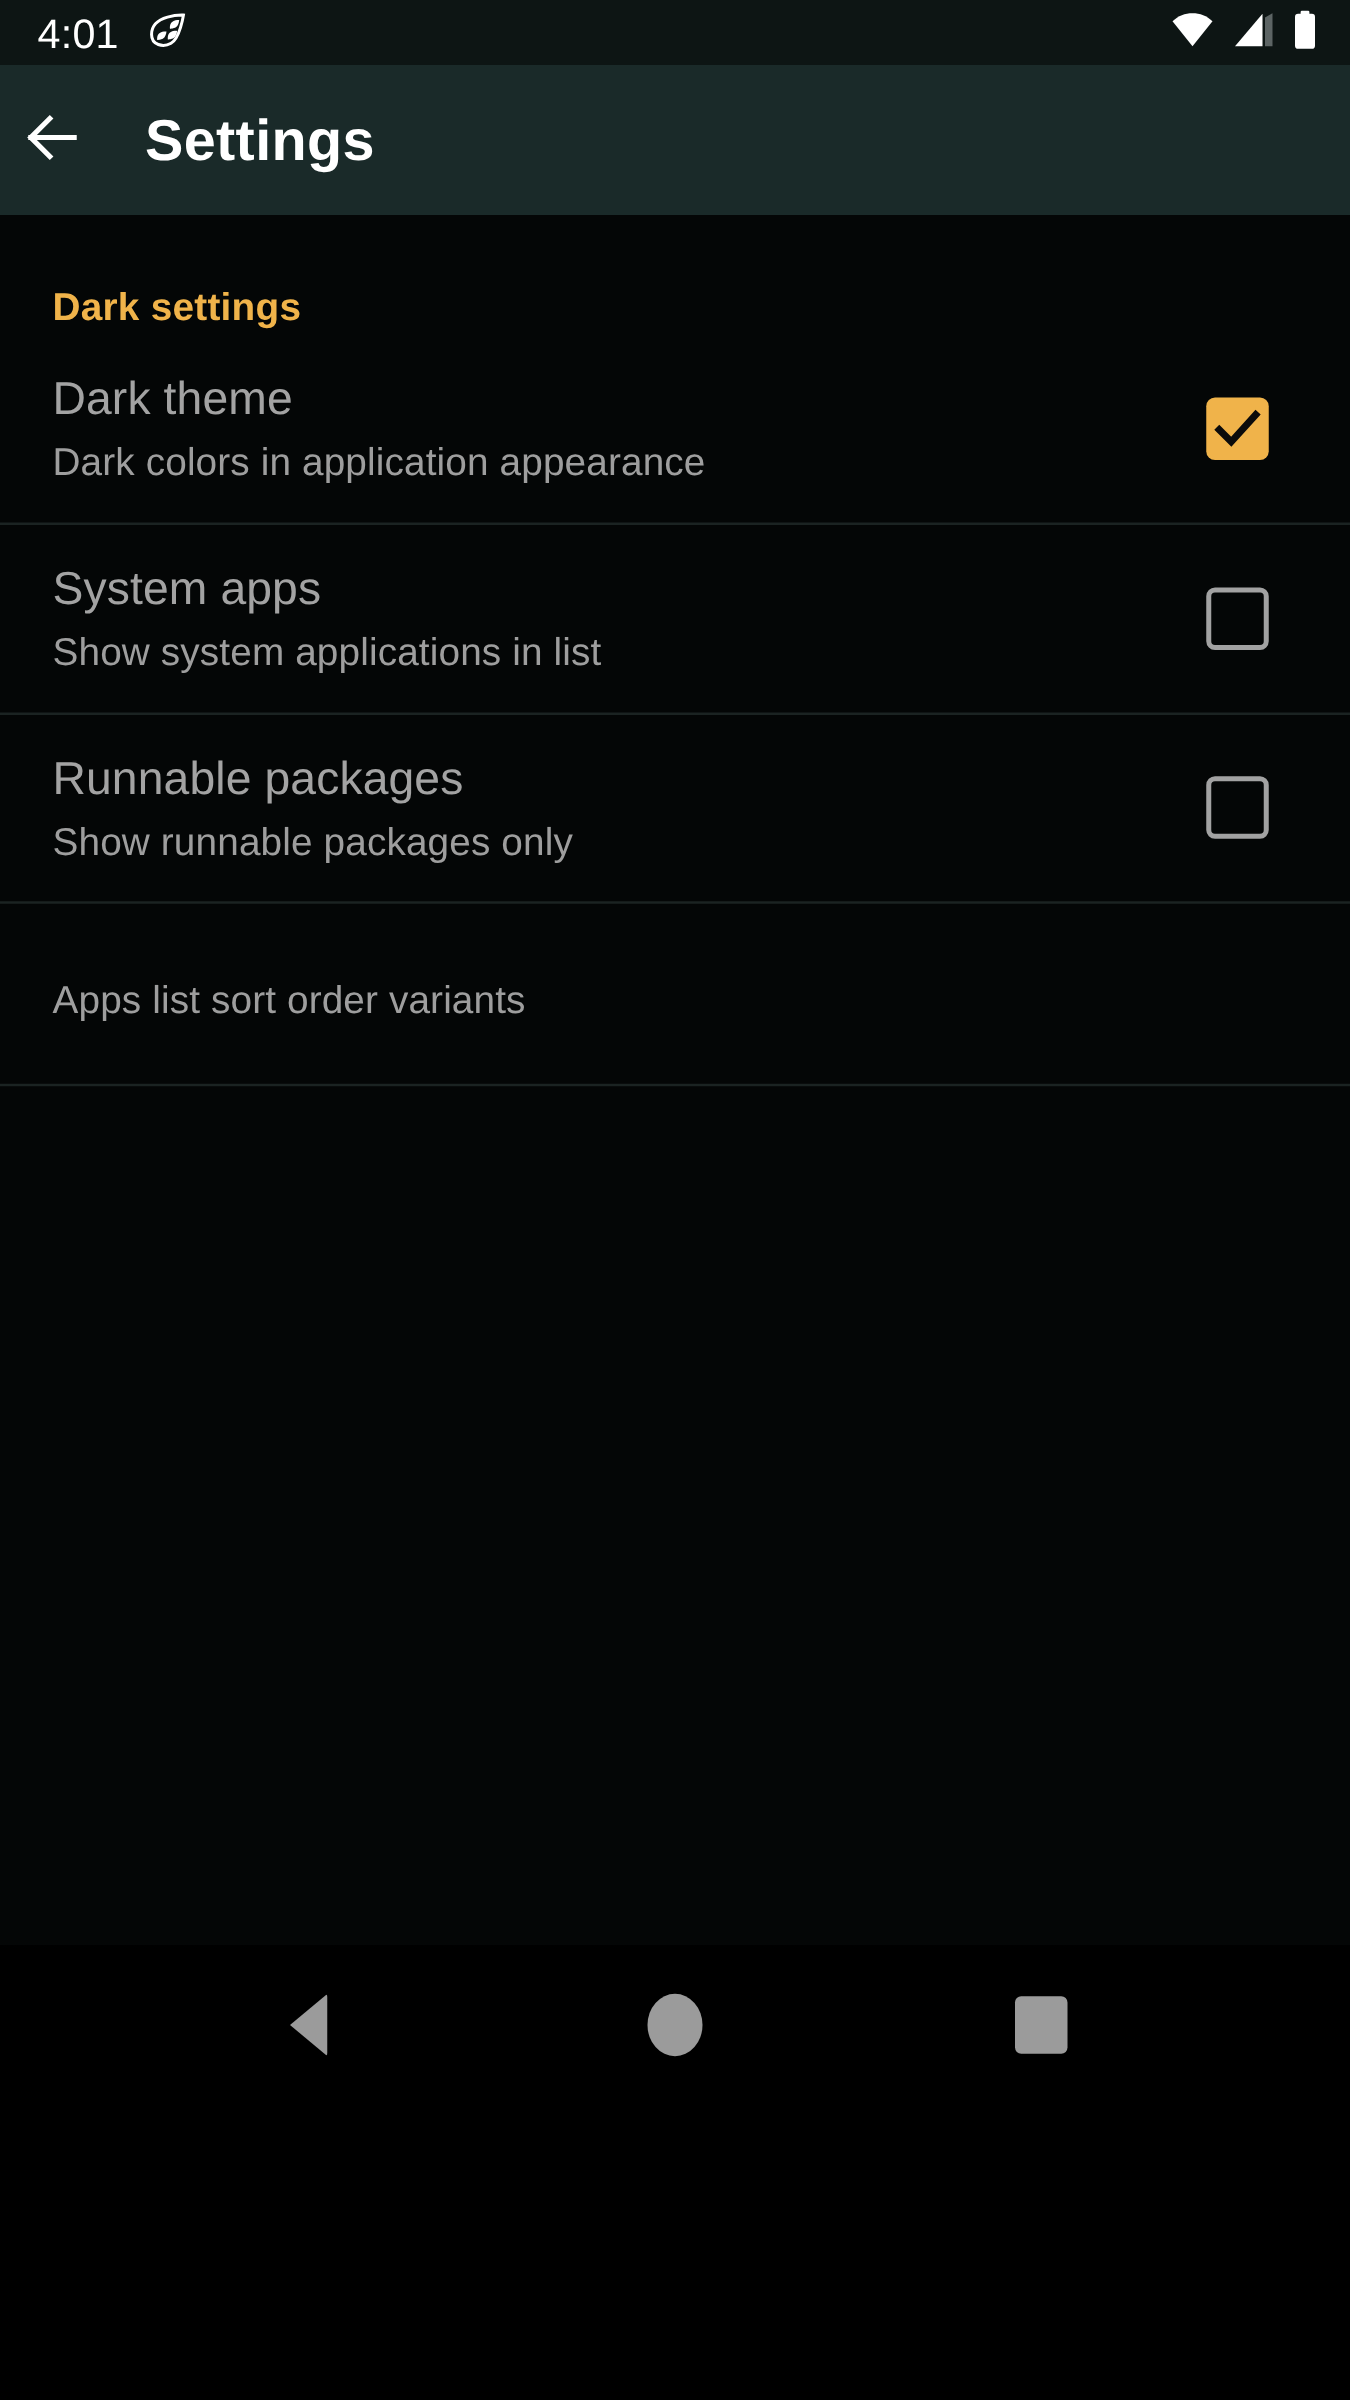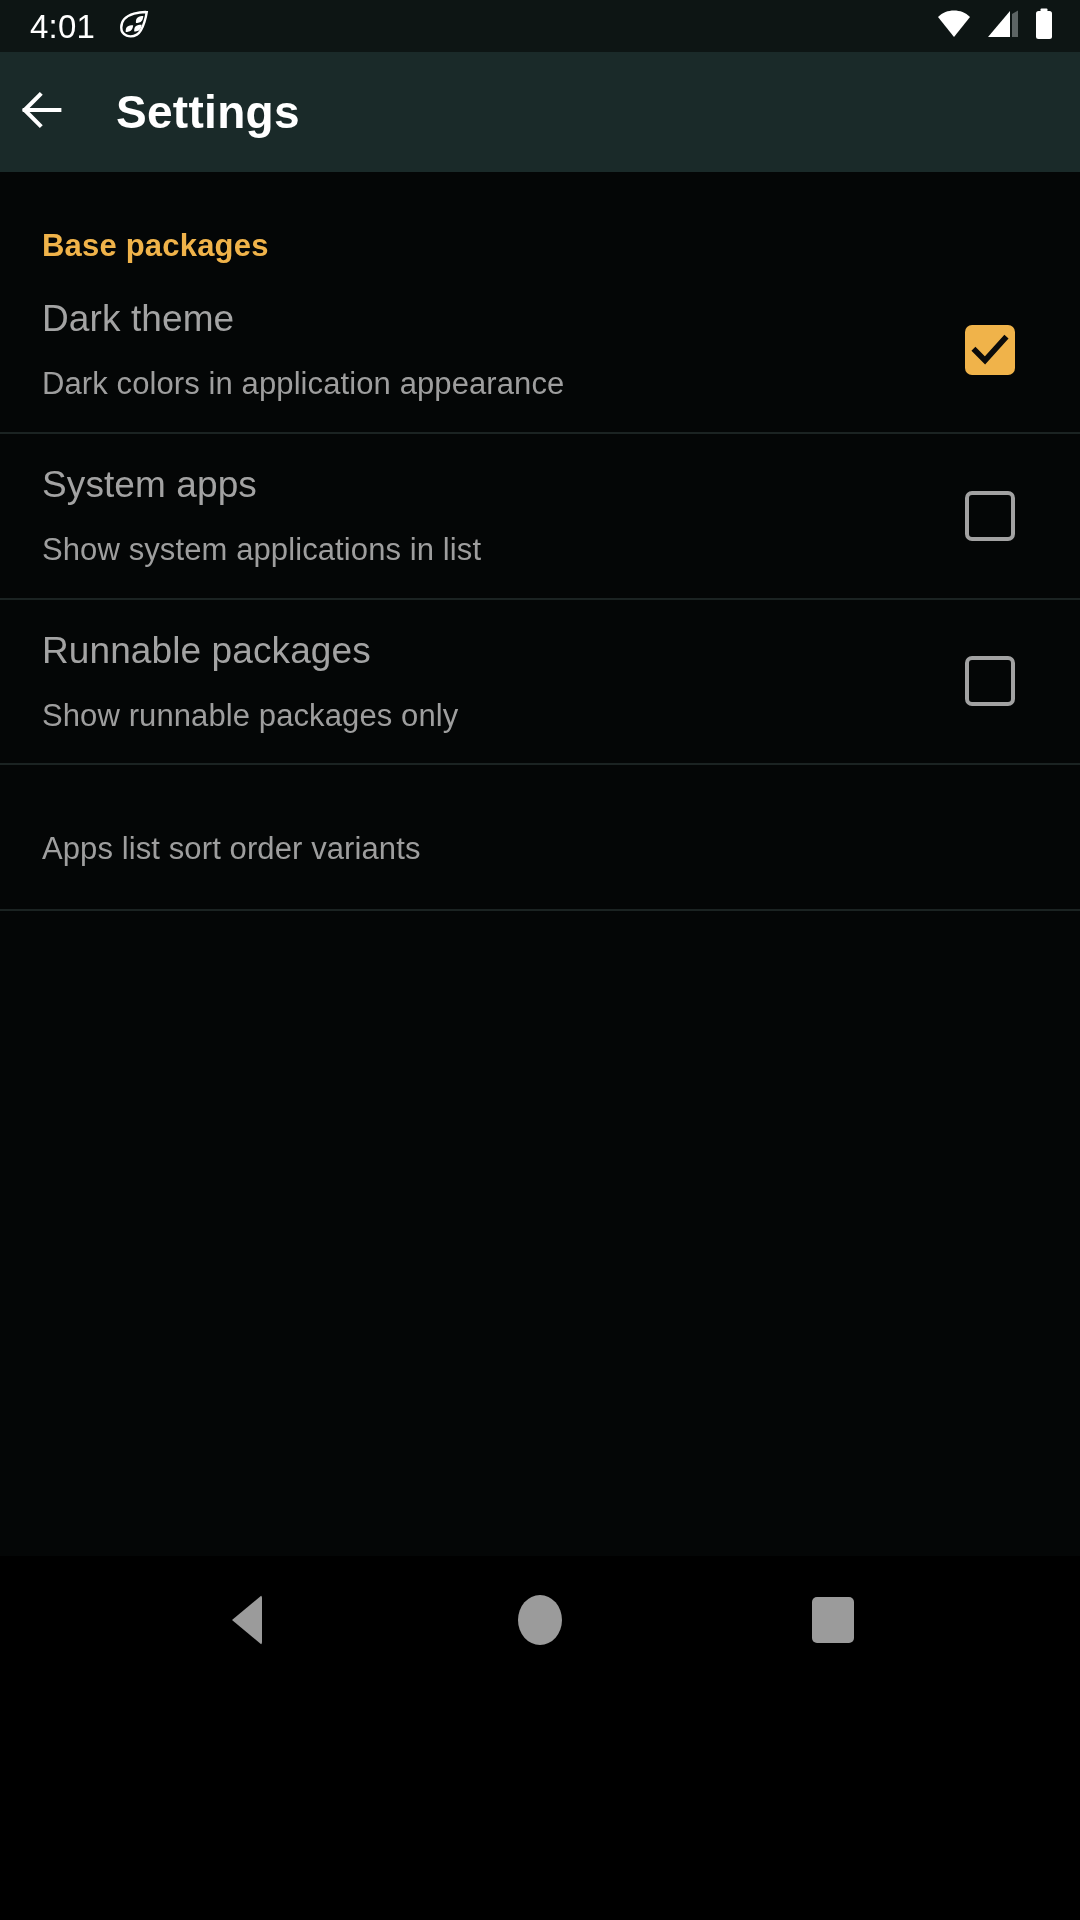--- a/index.html
+++ b/index.html
@@ -75,21 +75,21 @@
     font-size:37px;
     font-weight:400;
     line-height:1.22;
     letter-spacing:0.1px;
   }
   .pref-summary {
     color:#9e9e9e;
     font-size:31px;
     font-weight:400;
     line-height:1.28;
-    margin-top:23px;
+    margin-top:9px;
     letter-spacing:0.1px;
     max-width:800px;
   }
 
   .cb-wrap {
     flex:0 0 auto;
     width:96px; height:96px;
     display:flex; align-items:center; justify-content:center;
     margin-left:18px;
     cursor:pointer;
@@ -184,21 +184,21 @@
         <svg width="52" height="52" viewBox="0 0 24 24">
           <path d="M20 12 L4 12 M11 5 L4 12 L11 19" fill="none" stroke="#ffffff" stroke-width="1.9" stroke-linecap="square" stroke-linejoin="miter"></path>
         </svg>
       </span>
     </div>
     <div class="app-title">Settings</div>
   </div>
 
   <div class="content">
 
-    <div class="section-header">Base packages</div>
+    <div class="section-header">Dark settings</div>
 
     <div class="pref-row first">
       <div class="pref-text">
         <div class="pref-title">Dark theme</div>
         <div class="pref-summary">Dark colors in application appearance</div>
       </div>
       <div class="cb-wrap">
         <span class="cb checked">
           <svg width="50" height="50" viewBox="0 0 24 24">
             <path d="M5 12.4 L9.6 17 L19 6.6" fill="none" stroke="#0b0b0b" stroke-width="2.7" stroke-linecap="square" stroke-linejoin="miter"></path>

